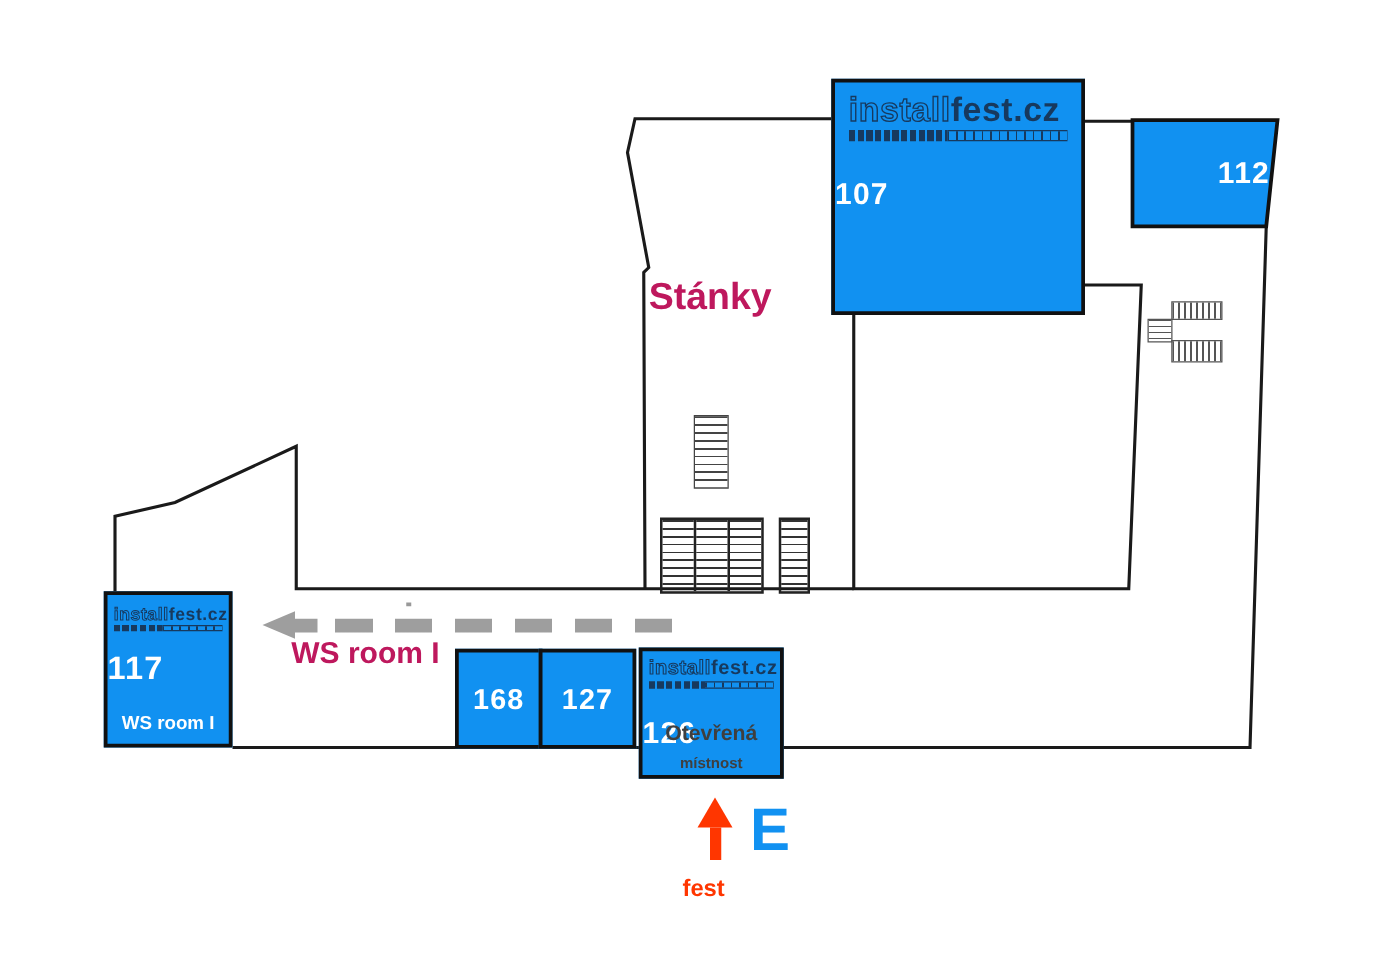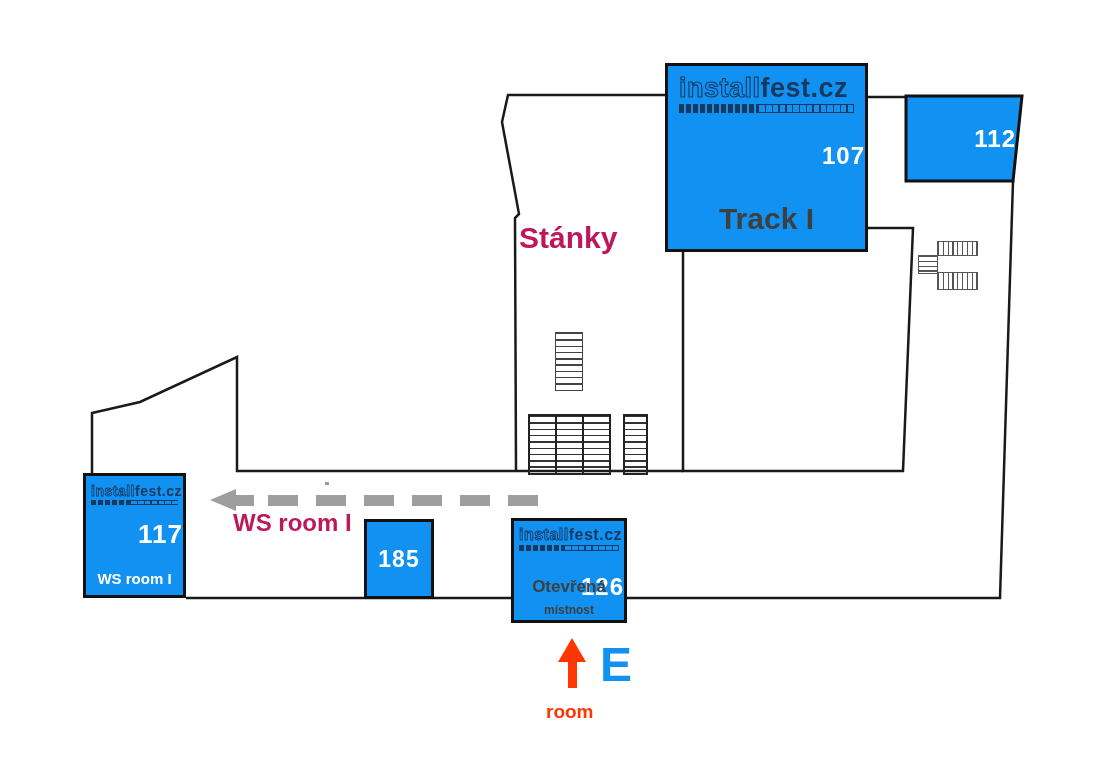--- a/index.html
+++ b/index.html
@@ -2,21 +2,21 @@
 <html><head>
 <meta charset="utf-8">
 <style>
   * { margin:0; padding:0; box-sizing:border-box; }
   body { background:#ffffff; font-family:"Liberation Sans", sans-serif; }
   #canvas { position:relative; width:1107px; height:778px; background:#ffffff; overflow:hidden; }
   #walls { position:absolute; left:0; top:0; z-index:1; }
 
   .room { position:absolute; z-index:2; background:#1191F1; border:3px solid #111;
           color:#fff; font-weight:bold; }
-  .room-number { position:absolute; left:0; right:0; text-align:right; color:#fff;
+  .room-number { position:absolute; left:0; right:0; text-align:left; color:#fff;
                  font-weight:bold; letter-spacing:1px; }
   .room-name-dark { position:absolute; left:0; right:0; text-align:center; color:#3F3F3F;
                     font-weight:bold; }
   .room-name-white { position:absolute; left:0; right:0; text-align:center; color:#fff;
                      font-weight:bold; }
 
   
   .logo { position:absolute; line-height:1; }
   .logo-text { font-weight:bold; white-space:nowrap; letter-spacing:0.5px; }
   .logo-install { color:transparent;text-align:right; -webkit-text-stroke:1.1px #17395E; }
@@ -100,21 +100,20 @@
     <div class="logo" style="left:11px; right:11px; top:9px;">
       <div class="logo-text" style="font-size:27px;">
         <span class="logo-install">install</span><span class="logo-fest">fest.cz</span>
       </div>
       <div class="logo-bar" style="height:9px;">
         <div class="bar-left"></div>
         <div class="bar-right"></div>
       </div>
     </div>
     <div class="room-number" style="top:76px; font-size:24px;">107</div>
-    <div class="room-name-dark" style="bottom:13px; font-size:30px;">Track I</div>
   </div>
 
   <div style="position:absolute; left:906px; top:96px; width:110px; height:85px; z-index:3;
               display:flex; align-items:center; justify-content:flex-end;">
     <span style="color:#fff; font-weight:bold; font-size:24px; letter-spacing:1px;">112</span>
   </div>
 
   <div class="static-label" style="left:519px; top:221px; font-size:30px;">Stánky</div>
 
   <div class="room" style="left:83px; top:473px; width:103px; height:125px;">
@@ -130,21 +129,24 @@
     <div class="room-number" style="top:43px; font-size:26px;">117</div>
     <div class="room-name-white" style="bottom:8px; font-size:15px;">WS room I</div>
   </div>
 
   <div class="ws-arrow-head"></div>
   <div class="ws-arrow-stub"></div>
   <div class="ws-arrow-dashes"></div>
   <div class="static-label" style="left:233px; top:509px; font-size:24px;">WS room I</div>
 
   <div class="room" style="left:364px; top:519px; width:70px; height:80px; display:flex; align-items:center; justify-content:center;">
-    <span style="font-size:23px; letter-spacing:1px;">185</span>
+    <span style="font-size:23px; letter-spacing:1px;">168</span>
+  </div>
+  <div class="room" style="left:431px; top:519px; width:78px; height:80px; display:flex; align-items:center; justify-content:center;">
+    <span style="font-size:23px; letter-spacing:1px;">127</span>
   </div>
 
   <div class="room" style="left:511px; top:518px; width:116px; height:105px;">
     <div class="logo" style="left:5px; right:5px; top:6px;">
       <div class="logo-text" style="font-size:16px;">
         <span class="logo-install" style="-webkit-text-stroke-width:0.9px;">install</span><span class="logo-fest">fest.cz</span>
       </div>
       <div class="logo-bar" style="height:6px;">
         <div class="bar-left"></div>
         <div class="bar-right"></div>
@@ -153,15 +155,15 @@
     <div class="room-number" style="top:52px; font-size:24px;">126</div>
     <div class="room-name-dark" style="bottom:23px; font-size:17px;margin-top:12px;">Otevřená</div>
     <div class="room-name-dark" style="bottom:3px; font-size:12px;">místnost</div>
   </div>
 
   <div class="entrance-arrow">
     <div class="head"></div>
     <div class="shaft"></div>
   </div>
   <div class="entrance-letter">E</div>
-  <div class="entrance-label">room</div>
+  <div class="entrance-label">fest</div>
 
 </div>
 
 </body></html>

